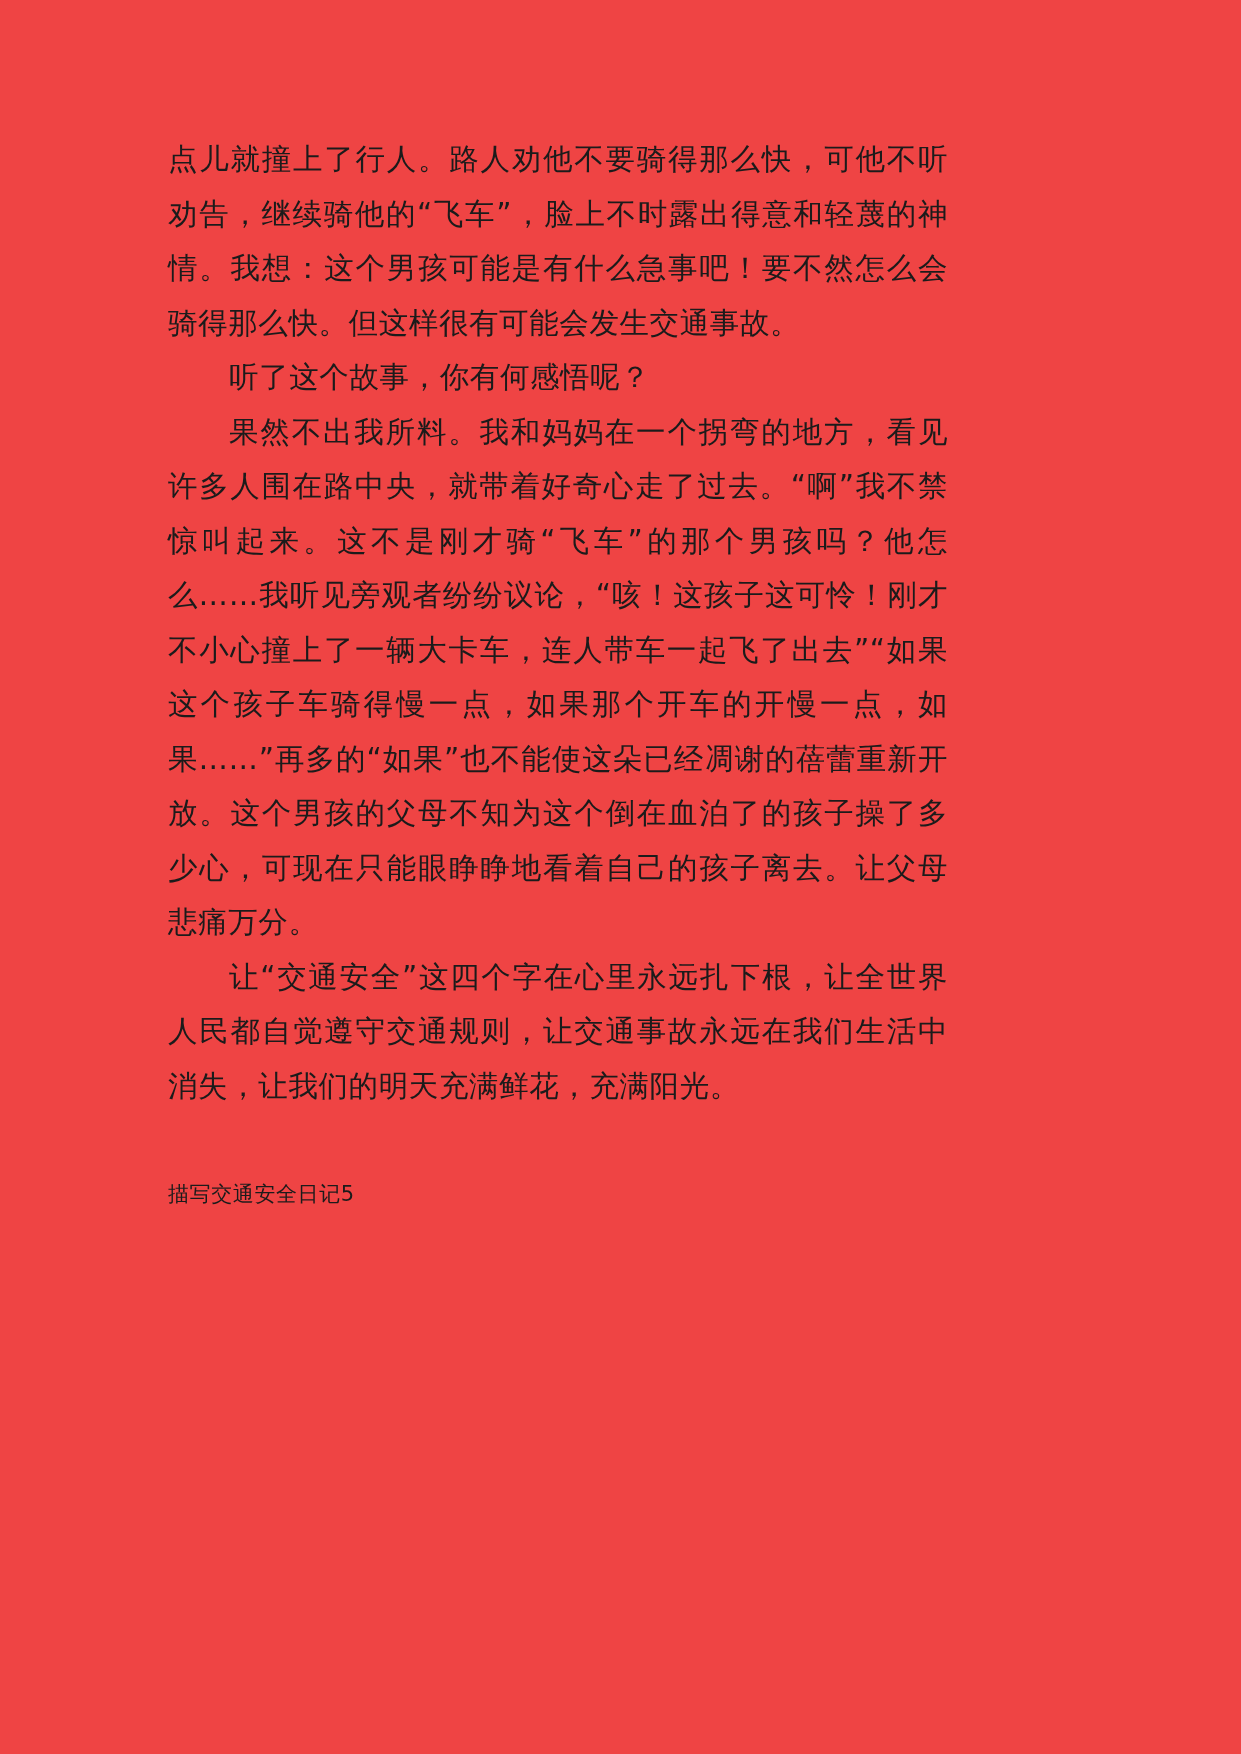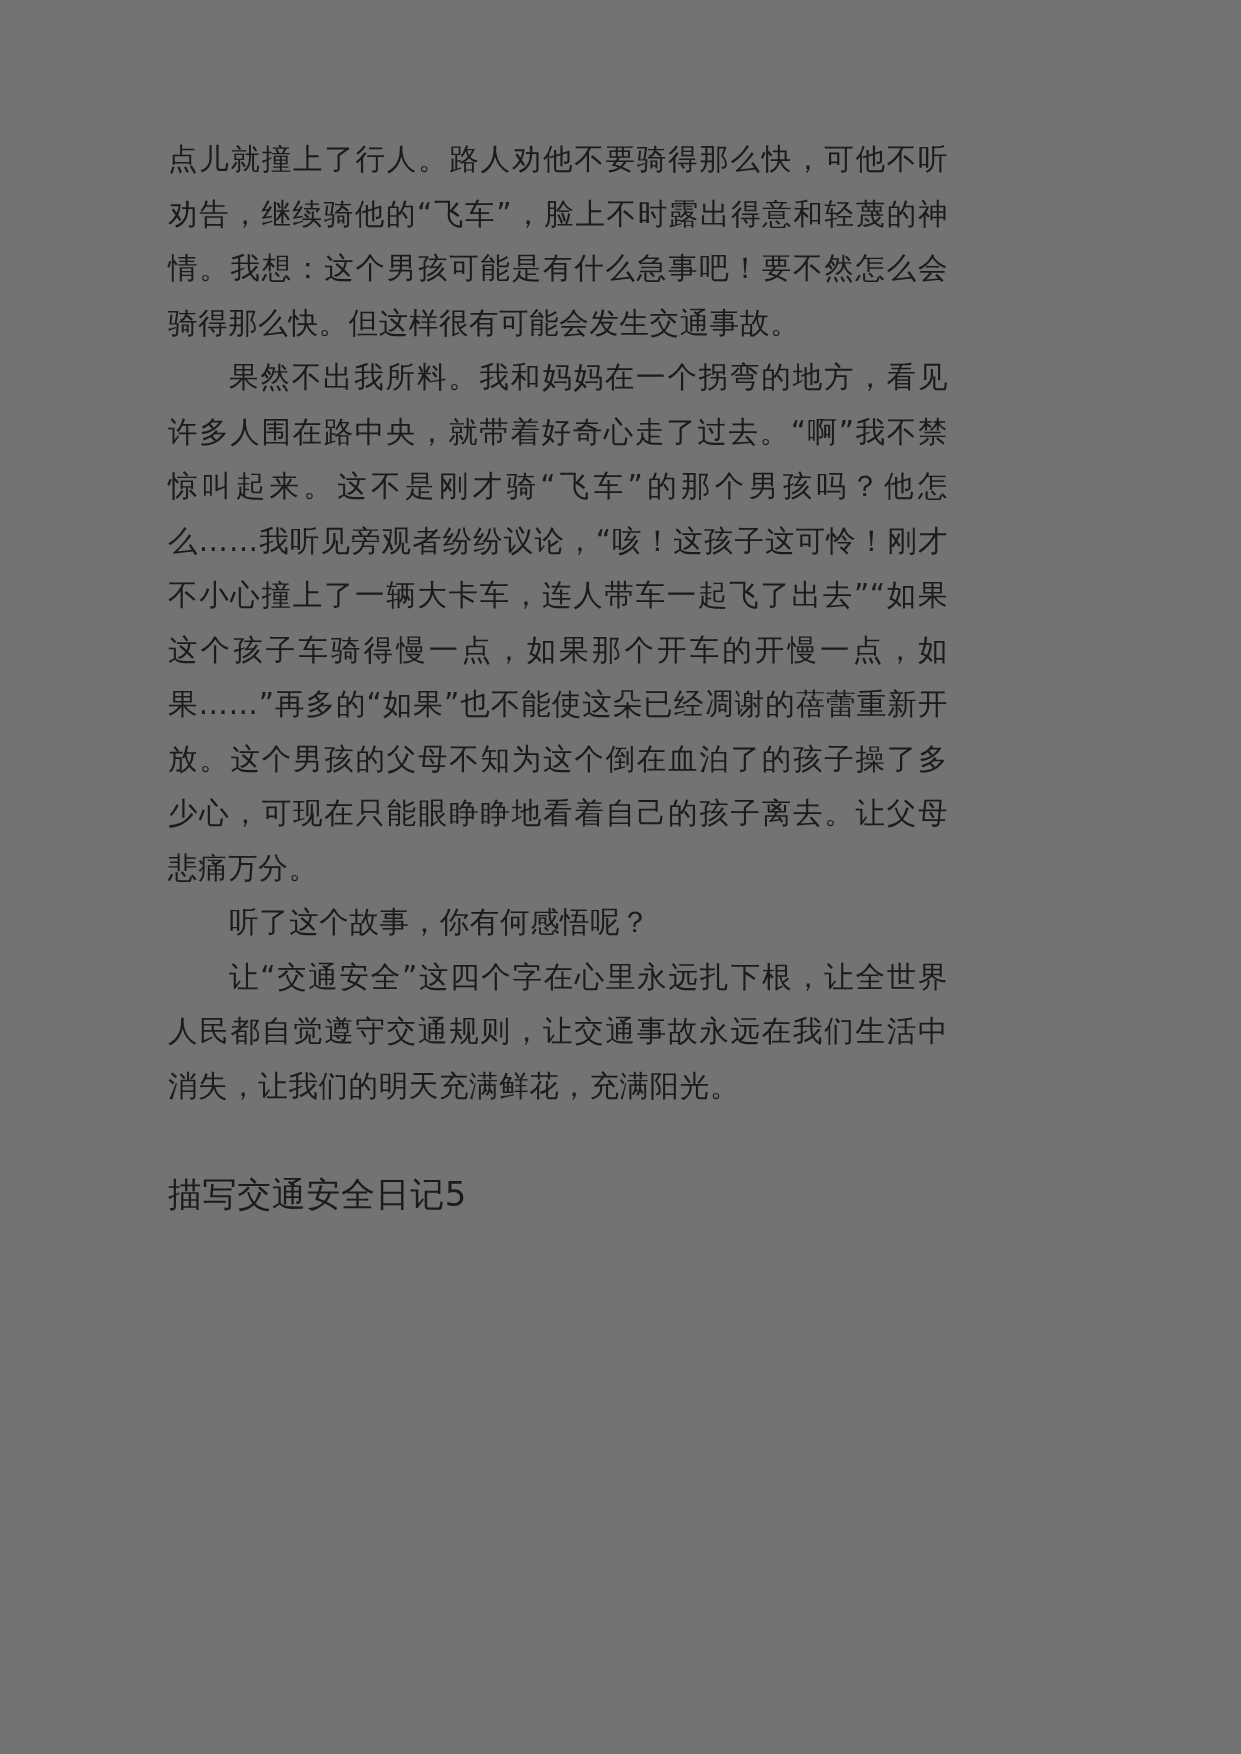--- a/index.html
+++ b/index.html
@@ -7,21 +7,21 @@
     padding: 0;
     background: #ffffff;
   }
   body {
     font-family: "DejaVu Sans", sans-serif;
   }
   .page {
     position: relative;
     width: 1241px;
     height: 1754px;
-    background: #737373;
+    background: #ef4444;
     box-sizing: border-box;
     overflow: hidden;
   }
   .content {
     position: absolute;
     left: 168px;
     top: 132px;
     width: 780px;
   }
   .para {
@@ -33,40 +33,40 @@
     text-justify: inter-character;
     letter-spacing: 0.6px;
     margin: 0;
     word-break: break-all;
   }
   .indent {
     text-indent: 61px;
   }
   .heading {
     font-family: "DejaVu Sans", sans-serif;
-    font-size: 34px;
+    font-size: 21px;
     line-height: 54.5px;
     color: #1b1b1b;
     letter-spacing: 0.6px;
     margin: 0;
     text-align: left;
   }
   .gap-block { height: 54px; }
 </style>
 </head>
 <body>
 
 <div class="page">
   <div class="content">
 
     <p class="para">点儿就撞上了行人。路人劝他不要骑得那么快，可他不听劝告，继续骑他的“飞车”，脸上不时露出得意和轻蔑的神情。我想：这个男孩可能是有什么急事吧！要不然怎么会骑得那么快。但这样很有可能会发生交通事故。</p>
 
+    <p class="para indent">听了这个故事，你有何感悟呢？</p>
+
     <p class="para indent">果然不出我所料。我和妈妈在一个拐弯的地方，看见许多人围在路中央，就带着好奇心走了过去。“啊”我不禁惊叫起来。这不是刚才骑“飞车”的那个男孩吗？他怎么……我听见旁观者纷纷议论，“咳！这孩子这可怜！刚才不小心撞上了一辆大卡车，连人带车一起飞了出去”“如果这个孩子车骑得慢一点，如果那个开车的开慢一点，如果……”再多的“如果”也不能使这朵已经凋谢的蓓蕾重新开放。这个男孩的父母不知为这个倒在血泊了的孩子操了多少心，可现在只能眼睁睁地看着自己的孩子离去。让父母悲痛万分。</p>
-
-    <p class="para indent">听了这个故事，你有何感悟呢？</p>
 
     <p class="para indent">让“交通安全”这四个字在心里永远扎下根，让全世界人民都自觉遵守交通规则，让交通事故永远在我们生活中消失，让我们的明天充满鲜花，充满阳光。</p>
 
     <div class="gap-block"></div>
 
     <p class="heading">描写交通安全日记5</p>
 
 
   </div>
 </div>

